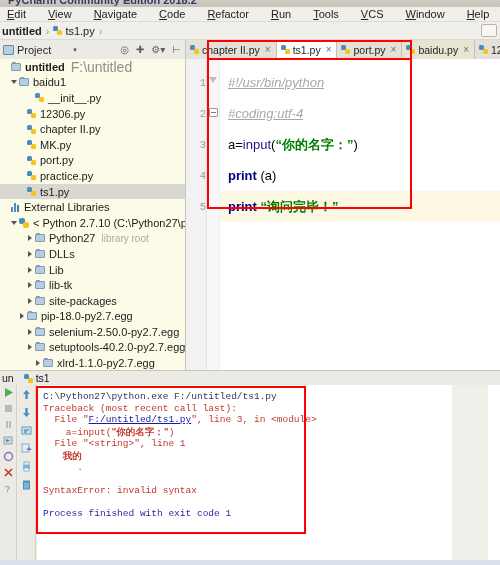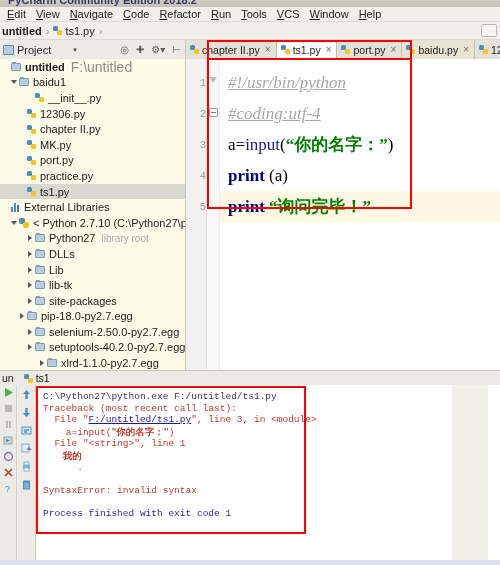--- a/index.html
+++ b/index.html
@@ -25,20 +25,21 @@
     white-space: nowrap;
   }
 
   
   .menubar {
     position: absolute; left: 0; top: 7px; width: 500px; height: 15px;
     background: #f1efe9;
     border-bottom: 1px solid #dedbd3;
     display: flex; align-items: center;
     padding-left: 2px;
+    gap: 12px;
   }
   .menuitem {
     font-size: 11px; color: #222; padding: 0 5px;
     white-space: nowrap; line-height: 14px; cursor: default;
   }
   .menuitem u { text-decoration: underline; }
 
   
   .navbar {
     position: absolute; left: 0; top: 22px; width: 500px; height: 18px;
@@ -169,22 +170,22 @@
   .cline {
     position: absolute; left: 0; right: 0; height: 31px;
     display: flex; align-items: center;
   }
   .cline.hl { background: #fdf8e3; }
   .lnum {
     position: absolute; left: 0; width: 18px; text-align: right;
     font-family: "Liberation Mono", monospace; font-size: 10.5px; color: #999;
   }
   .ctext {
-    font-family: Liberation Serif, serif;
-    font-size: 17px; padding-left: 8px; white-space: pre;
+    font-family: Liberation Sans, sans-serif;
+    font-size: 13px; padding-left: 8px; white-space: pre;
   }
   .cm { color: #a8a8a8; font-style: italic; text-decoration: underline; }
   .kw { color: #000080; font-weight: bold; }
   .fn { color: #1a1a8c; }
   .str { color: #008000; font-weight: bold; }
   .pl { color: #000000; }
   .foldmark {
     position: absolute; left: 23px; width: 9px; height: 9px;
     border: 1px solid #9a9a9a; background: #fff; border-radius: 1px;
   }
@@ -442,21 +443,21 @@
         <span class="foldico"></span>
         <span class="tlabel">selenium-2.50.0-py2.7.egg</span>
       </div>
       <div class="trow" style="padding-left: 24px;">
         <span class="tw">
           <i class="arrow-r"></i>
         </span>
         <span class="foldico"></span>
         <span class="tlabel">setuptools-40.2.0-py2.7.egg</span>
       </div>
-      <div class="trow" style="padding-left: 36px;">
+      <div class="trow" style="padding-left: 24px; margin-left: 8px;">
         <span class="tw">
           <i class="arrow-r"></i>
         </span>
         <span class="foldico"></span>
         <span class="tlabel">xlrd-1.1.0-py2.7.egg</span>
       </div>
     </div>
 
   <div class="editor">
     <div class="gutter"></div>

